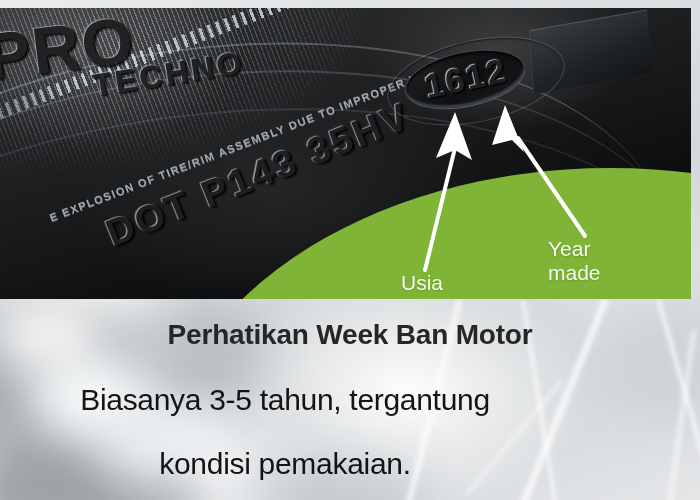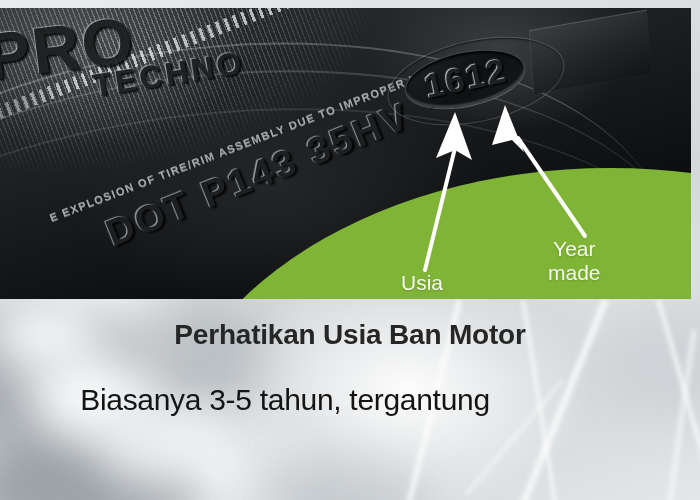--- a/index.html
+++ b/index.html
@@ -150,21 +150,21 @@
   }
   
   .callouts{ position:absolute; inset:0; z-index:4; }
   .callout-label{
     position:absolute; color:#f4fbf0; font-size:21px; line-height:1.12;
     font-family:"Liberation Sans", sans-serif; font-weight:normal;
     text-shadow:0 1px 2px rgba(0,0,0,.18);
     white-space:pre-line;
   }
   .lbl-week{ left:401px; top:263px; }
-  .lbl-year{ left:548px; top:229px; text-align:center; }
+  .lbl-year{ left:548px; top:229px; text-align:left; }
 
   
   .caption{ position:absolute; left:0; top:299px; width:700px; height:201px; z-index:5; }
   .headline{
     position:absolute; left:0; top:20px; width:700px; text-align:center;
     font-size:28px; font-weight:bold; color:#262626; letter-spacing:-0.2px;
   }
   .subline{
     position:absolute; left:0; width:570px; text-align:center;
     font-size:30px; font-weight:normal; color:#141414; letter-spacing:-0.3px;
@@ -229,15 +229,16 @@
       </g>
     </svg>
 
     <div class="callout-label lbl-week">Usia</div>
     <div class="callout-label lbl-year">Year
 made</div>
   </div>
 </div>
 
 <div class="caption">
-  <div class="headline">Perhatikan Usia Ban Motor</div>
+  <div class="headline">Perhatikan Week Ban Motor</div>
   <div class="subline sub1">Biasanya 3-5 tahun, tergantung</div>
+  <div class="subline sub2">kondisi pemakaian.</div>
 </div>
 
 </body></html>

